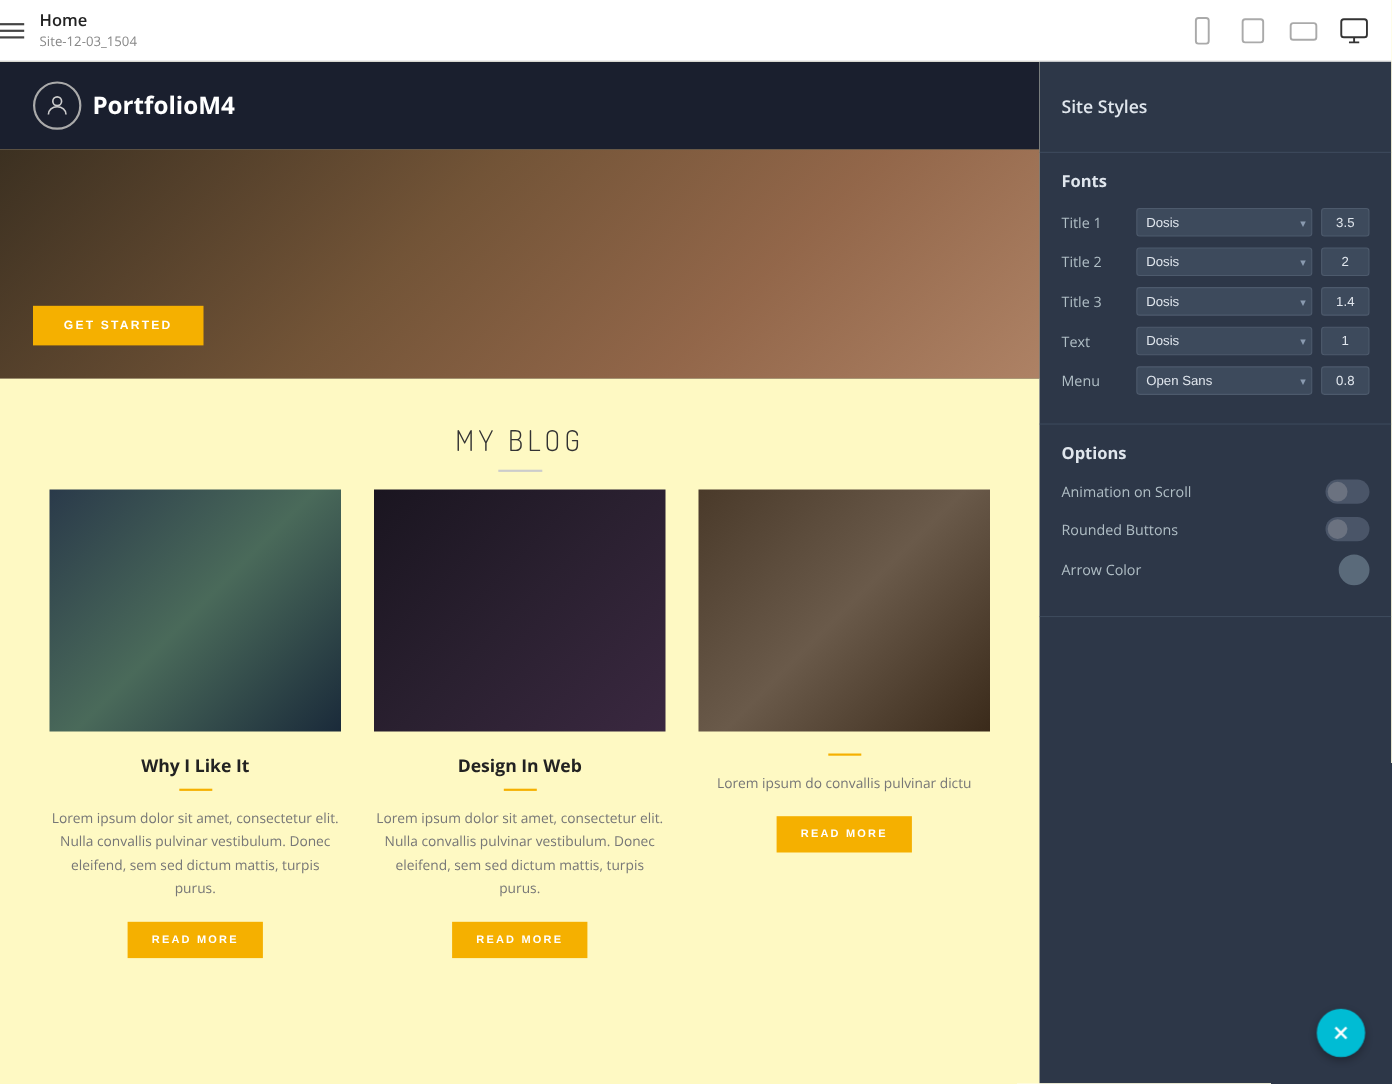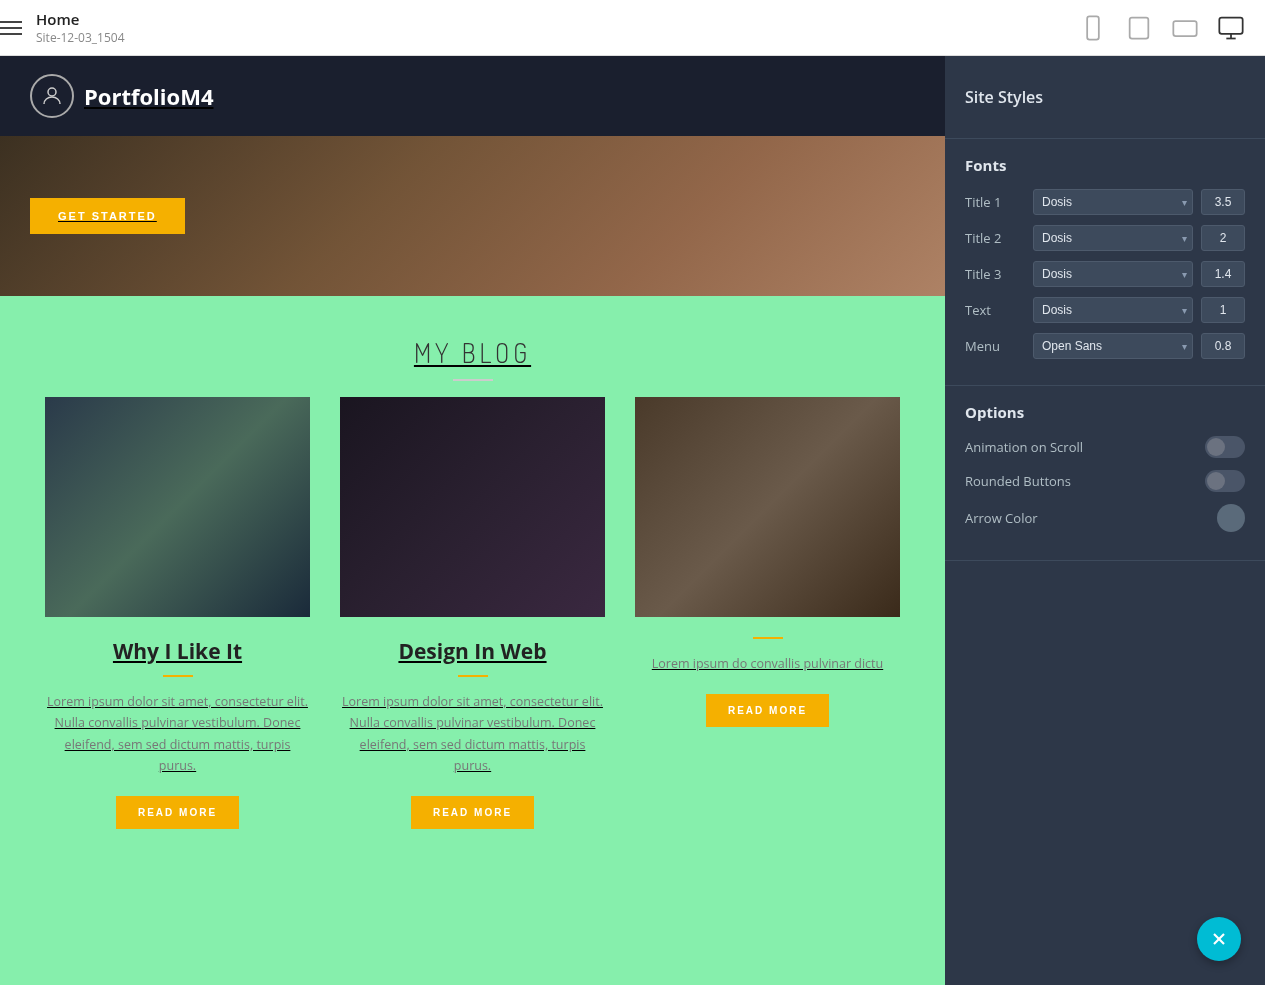--- a/index.html
+++ b/index.html
@@ -18,47 +18,47 @@
     .device-icons { display: flex; gap: 18px; margin-left: auto; align-items: center; margin-right: 20px; }
     .device-icon { width: 28px; height: 28px; cursor: pointer; display: flex; align-items: center; justify-content: center; }
     .device-icon svg { width: 28px; height: 28px; }
     .device-icon.active svg { stroke: #333; }
     .device-icon svg { stroke: #aaa; fill: none; stroke-width: 1.5; }
 
     
     .main-area { display: flex; flex: 1; overflow: hidden; }
 
     
-    .preview-area { flex: 1; overflow-y: auto; background: #86efac; text-decoration: underline; }
+    .preview-area { flex: 1; overflow-y: auto; background: #fef9c3; }
 
     
     .site-header { background: #1a1f2e; display: flex; align-items: center; padding: 18px 30px; }
     .site-logo { display: flex; align-items: center; gap: 10px; color: #fff; font-size: 22px; font-weight: 700; }
     .logo-circle { width: 44px; height: 44px; border-radius: 50%; border: 2px solid #aaa; display: flex; align-items: center; justify-content: center; }
     .logo-circle svg { width: 24px; height: 24px; stroke: #ccc; fill: none; stroke-width: 1.5; }
 
     
-    .hero { position: relative; height: 160px; background: linear-gradient(rgba(0,0,0,0.35), rgba(0,0,0,0.35)), #6b4c3b; overflow: hidden; display: flex; align-items: center; padding: 30px; }
+    .hero { position: relative; height: 208px; background: linear-gradient(rgba(0,0,0,0.35), rgba(0,0,0,0.35)), #6b4c3b; overflow: hidden; display: flex; align-items: flex-end; padding: 30px; }
     .hero-bg { position: absolute; top: 0; left: 0; width: 100%; height: 100%; background: linear-gradient(135deg, #3a3020 0%, #7a5a3a 40%, #a07050 70%, #c09070 100%); opacity: 0.85; }
     .hero-btn { position: relative; z-index: 2; background: #f5b000; color: #fff; border: none; padding: 12px 28px; font-size: 11px; font-weight: 700; letter-spacing: 2px; cursor: pointer; text-transform: uppercase; }
 
     
     .blog-section { padding: 40px 30px 20px; text-align: center; }
     .blog-title { font-size: 26px; font-weight: 300; letter-spacing: 4px; text-transform: uppercase; color: #333; margin-bottom: 10px; font-family: 'Dosis', Arial, sans-serif; }
     .blog-divider { width: 40px; height: 2px; background: #ccc; margin: 0 auto 16px; }
     .blog-subtitle { font-size: 14px; color: #777; margin-bottom: 30px; }
 
     
     .blog-cards { display: flex; gap: 0; }
     .blog-card { flex: 1; text-align: center; padding: 0 15px 20px; }
     .blog-card-img { width: 100%; height: 220px; background: #555; margin-bottom: 20px; overflow: hidden; }
     .blog-card-img.img1 { background: linear-gradient(135deg, #2a3a4a 0%, #4a6a5a 50%, #1a2a3a 100%); }
     .blog-card-img.img2 { background: linear-gradient(135deg, #1a1520 0%, #2a2030 50%, #3a2840 100%); }
     .blog-card-img.img3 { background: linear-gradient(135deg, #4a3a2a 0%, #6a5a4a 50%, #3a2a1a 100%); }
-    .blog-card-title { font-size: 21px; font-weight: 700; color: #222; margin-bottom: 10px; }
+    .blog-card-title { font-size: 16px; font-weight: 700; color: #222; margin-bottom: 10px; }
     .blog-card-divider { width: 30px; height: 2px; background: #f5b000; margin: 0 auto 14px; }
     .blog-card-text { font-size: 12.5px; color: #777; line-height: 1.7; margin-bottom: 20px; }
     .read-more-btn { background: #f5b000; color: #fff; border: none; padding: 11px 22px; font-size: 10px; font-weight: 700; letter-spacing: 2px; text-transform: uppercase; cursor: pointer; }
 
     
     .right-panel { width: 320px; background: #2d3748; flex-shrink: 0; overflow-y: auto; color: #fff; }
     .panel-header { padding: 30px 20px; font-size: 16px; font-weight: 600; color: #e0e6ed; border-bottom: 1px solid #3d4a5c; }
 
     .panel-section { padding: 16px 20px; border-bottom: 1px solid #3d4a5c; }
     .panel-section-title { font-size: 15px; font-weight: 700; color: #e0e6ed; margin-bottom: 14px; }

